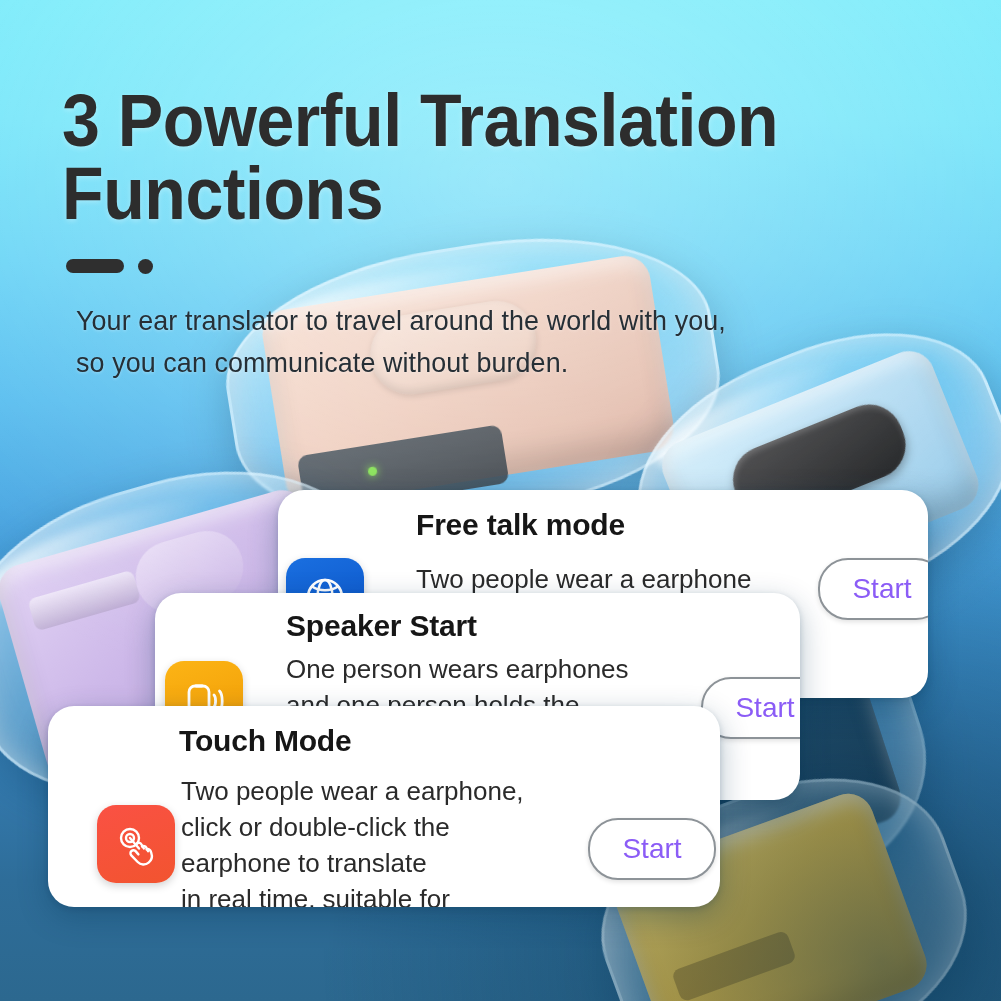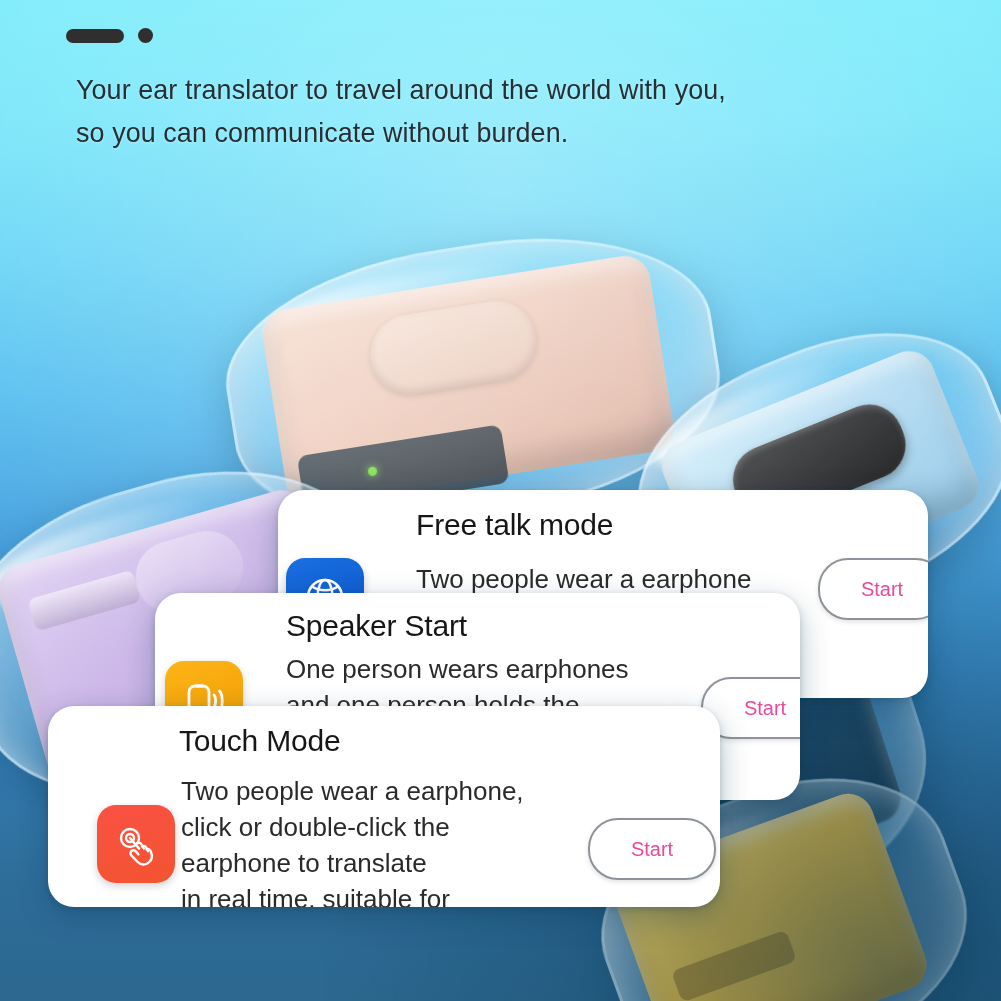--- a/index.html
+++ b/index.html
@@ -172,21 +172,21 @@
   
   .card {
     position:absolute;
     background:#ffffff;
     border-radius:26px;
     box-shadow:0 10px 30px rgba(8,50,80,.30), 0 2px 6px rgba(8,50,80,.18);
     overflow:hidden;
   }
   .card-head {
     position:absolute;
-    font-weight:400;
+    font-weight:700;
     color:#161616;
     font-size:30px;
     letter-spacing:-0.2px;
   }
   .card-icon {
     position:absolute;
     width:78px; height:78px;
     border-radius:19px;
     display:flex; align-items:center; justify-content:center;
     box-shadow:0 3px 8px rgba(0,0,0,.18);
@@ -198,22 +198,22 @@
     font-size:26px;
     line-height:1.38;
     font-weight:400;
     white-space:pre-line;
   }
   .start-btn {
     position:absolute;
     border:2px solid #8d9398;
     border-radius:30px;
     background:#ffffff;
-    color:#ec4899;
-    font-size:20px;
+    color:#8b5cf6;
+    font-size:28px;
     font-weight:400;
     display:flex; align-items:center; justify-content:center;
     box-shadow:0 2px 5px rgba(0,0,0,.12);
   }
 
   
   #card-free { left:278px; top:490px; width:650px; height:208px; }
   #card-free .card-head { left:138px; top:18px; }
   #card-free .card-icon { left:8px; top:68px; background:linear-gradient(160deg,#1a6fe0,#0a53c6); }
   #card-free .card-body { left:138px; top:72px; width:420px; }
@@ -269,20 +269,24 @@
   <div class="case" id="case-gold">
     <div class="shell"></div>
     <div class="core"></div>
     <div class="hinge hinge-a"></div>
   </div>
 
   <div class="bg-vignette"></div>
   <div class="bg-dark-br"></div>
 
   <div id="header">
+    <div id="title-block">
+      <div class="title">3 Powerful Translation
+Functions</div>
+    </div>
 
     <div class="rule">
       <div class="rule-bar"></div>
       <div class="rule-dot"></div>
     </div>
 
     <div class="subtitle">Your ear translator to travel around the world with you,
 so you can communicate without burden.</div>
   </div>
 

